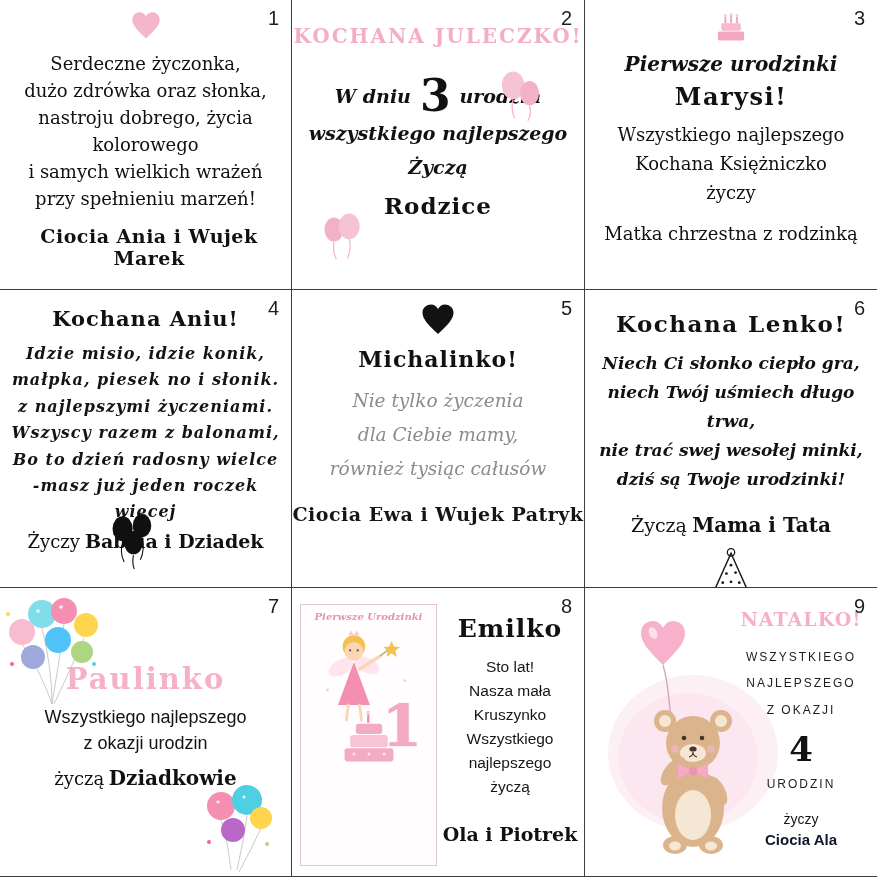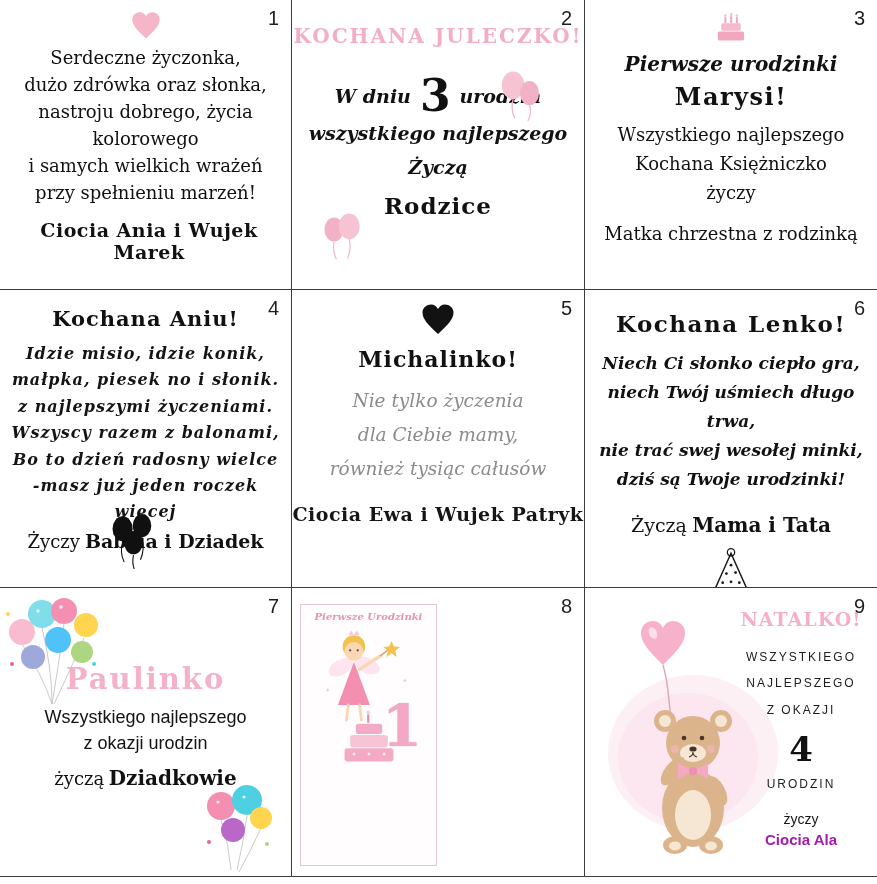--- a/index.html
+++ b/index.html
@@ -21,21 +21,21 @@
     position:absolute; top:7px; right:12px;
     font-size:20px; color:#1e1e1e; font-family:"Liberation Sans",sans-serif;
     z-index:5;
   }
   .center-col { display:flex; flex-direction:column; align-items:center; text-align:center; }
   .script { font-family:"DejaVu Serif", serif; font-weight:700; }
 
   
   .card1 .wrap { padding-top:12px; }
   .card1 .heart-icon { width:30px; height:28px; }
-  .card1 .body { margin-top:4px; font-family:"DejaVu Serif",serif; font-size:18px; line-height:1.5; color:#101010; }
+  .card1 .body { margin-top:10px; font-family:"DejaVu Serif",serif; font-size:18px; line-height:1.5; color:#101010; }
   .card1 .sig { margin-top:13px; font-size:19px; letter-spacing:0.5px;padding-left:7px; }
 
   
   .card2 .wrap { padding-top:24px; }
   .card2 .title { color:#f3aec6; font-size:20px; letter-spacing:2px; text-transform:uppercase; font-family:"DejaVu Serif",serif; font-weight:700; }
   .card2 .line1 { margin-top:28px; display:flex; align-items:center; font-family:"DejaVu Serif",serif; font-style:italic; font-weight:700; font-size:19px; }
   .card2 .big3 { font-size:44px; font-style:normal; margin:0 9px; line-height:0.9; }
   .card2 .line2 { margin-top:6px; font-family:"DejaVu Serif",serif; font-style:italic; font-weight:700; font-size:19px; }
   .card2 .line3 { margin-top:12px; font-family:"DejaVu Serif",serif; font-style:italic; font-weight:700; font-size:19px; }
   .card2 .sig { margin-top:14px; font-size:23px; letter-spacing:1px; }
@@ -95,21 +95,21 @@
   .card8 .sig { margin-top:24px; font-size:19px; }
 
   
   .card9 .bear-art { position:absolute; left:8px; top:14px; width:190px; height:262px; }
   .card9 .textcol { position:absolute; left:150px; top:20px; width:132px; text-align:center; }
   .card9 .title { color:#f5afc9; font-size:19px; letter-spacing:1px; font-family:"DejaVu Serif",serif; font-weight:700; }
   .card9 .lines { margin-top:14px; font-size:12px; letter-spacing:2px; line-height:2.2; color:#1d1d1d; }
   .card9 .bignum { margin-top:6px; font-family:"DejaVu Serif",serif; font-weight:700; font-size:34px; color:#121212; }
   .card9 .after { margin-top:8px; font-size:12px; letter-spacing:2px; color:#1d1d1d; }
   .card9 .pre { margin-top:20px; font-size:14px; color:#151515; }
-  .card9 .sig { margin-top:4px; font-size:15px; font-weight:700; color:#a21caf; }
+  .card9 .sig { margin-top:4px; font-size:15px; font-weight:700; color:#0f172a; }
 </style>
 </head>
 <body>
 
 <svg width="0" height="0" style="position:absolute">
   <defs>
     <path id="heartPath" d="M23 40 C10 28 2 20 2 11 C2 4 8 0 13.5 0 C18 0 21 2.6 23 6 C25 2.6 28 0 32.5 0 C38 0 44 4 44 11 C44 20 36 28 23 40 Z"></path>
   </defs>
 </svg>
 
@@ -324,20 +324,32 @@
           <rect x="46" y="106" width="28" height="11" rx="3" fill="#f3aac4"></rect>
           <rect x="58" y="96" width="2.4" height="9" fill="#e58db0"></rect>
           <circle cx="59.2" cy="94" r="2" fill="#f8cddb"></circle>
           <circle cx="44" cy="138" r="1.6" fill="#fde4ee"></circle>
             <circle cx="60" cy="138" r="1.6" fill="#fde4ee"></circle>
             <circle cx="76" cy="138" r="1.6" fill="#fde4ee"></circle>
         </g>
       </svg>
       <div class="bigone">1</div>
     </div>
+    <div class="textcol">
+      <div class="title script">Emilko</div>
+      <div class="lines">
+        <div>Sto lat!</div>
+        <div>Nasza mała</div>
+        <div>Kruszynko</div>
+        <div>Wszystkiego</div>
+        <div>najlepszego</div>
+        <div>życzą</div>
+      </div>
+      <div class="sig script">Ola i Piotrek</div>
+    </div>
   </section>
 
   <section class="card card9">
     <div class="num">9</div>
     <svg class="bear-art" viewBox="0 0 190 260">
       <ellipse cx="100" cy="150" rx="85" ry="78" fill="#fdf0f5"></ellipse>
       <ellipse cx="95" cy="155" rx="70" ry="65" fill="#fbdfeb" opacity="0.55"></ellipse>
       <path d="M70 62 C56 48 48 40 48 30 C48 22 54 18 60 18 C65 18 68 21 70 25 C72 21 75 18 80 18 C86 18 92 22 92 30 C92 40 84 48 70 62 Z" fill="#f7b1ca"></path>
       <ellipse cx="60" cy="30" rx="4" ry="6" fill="#fde0ec" transform="rotate(-25 60 30)"></ellipse>
       <path d="M70 62 C80 95 72 120 90 152" stroke="#d8a7b8" stroke-width="1.4" fill="none"></path>

